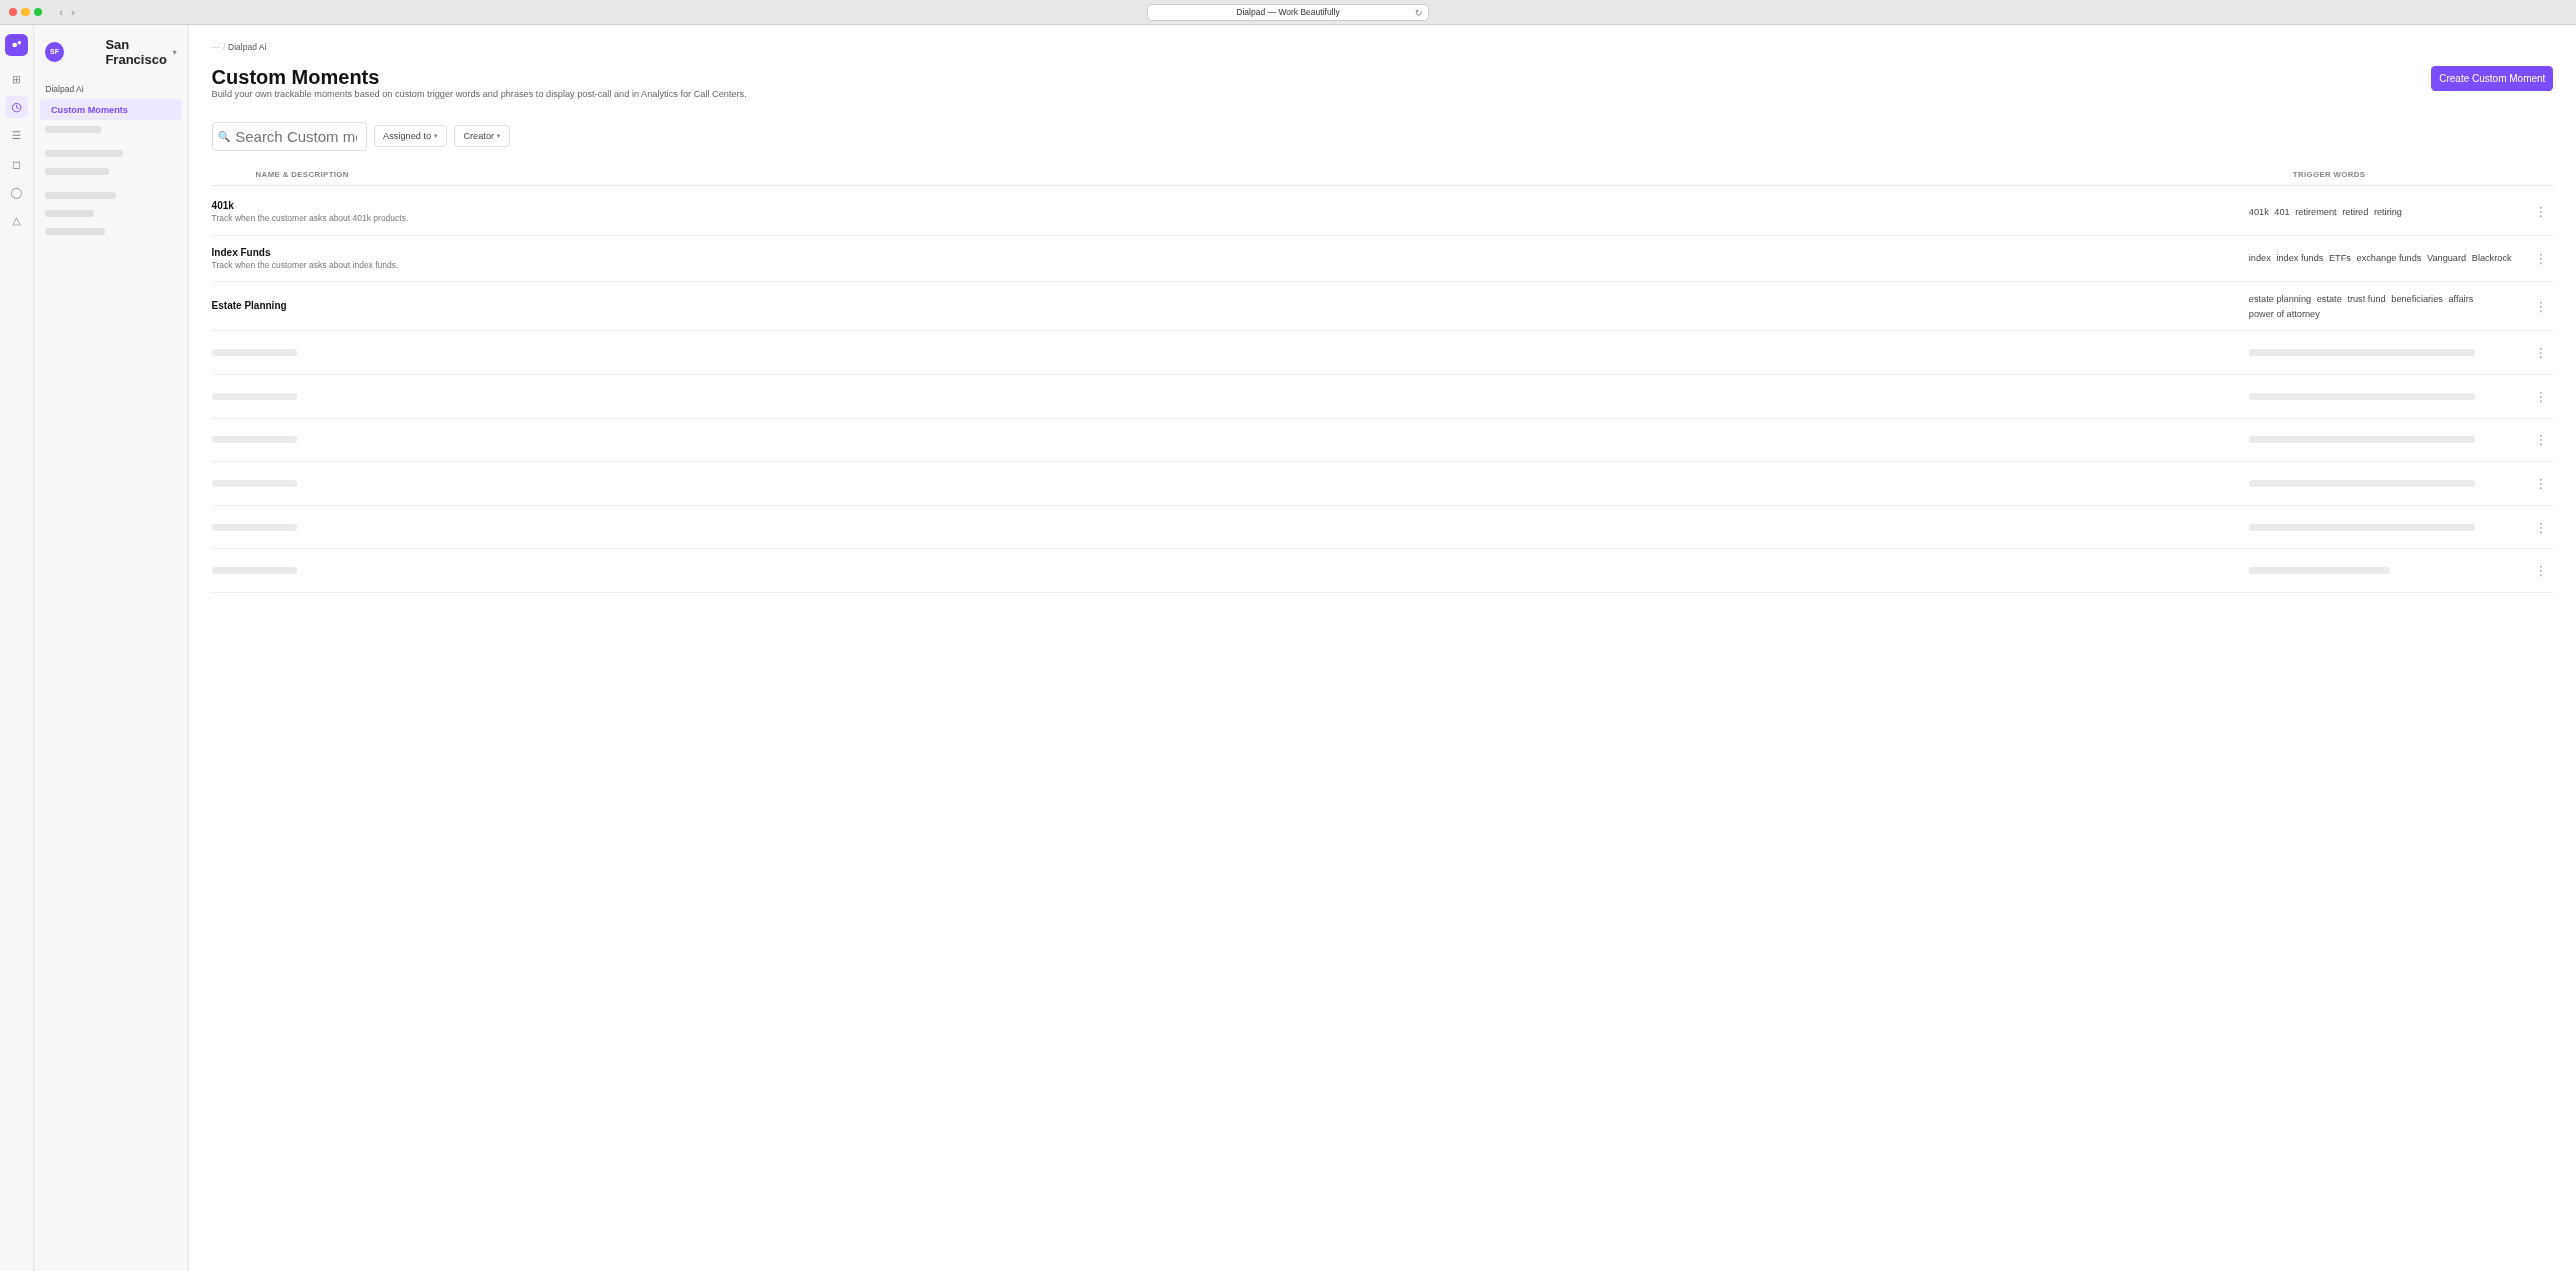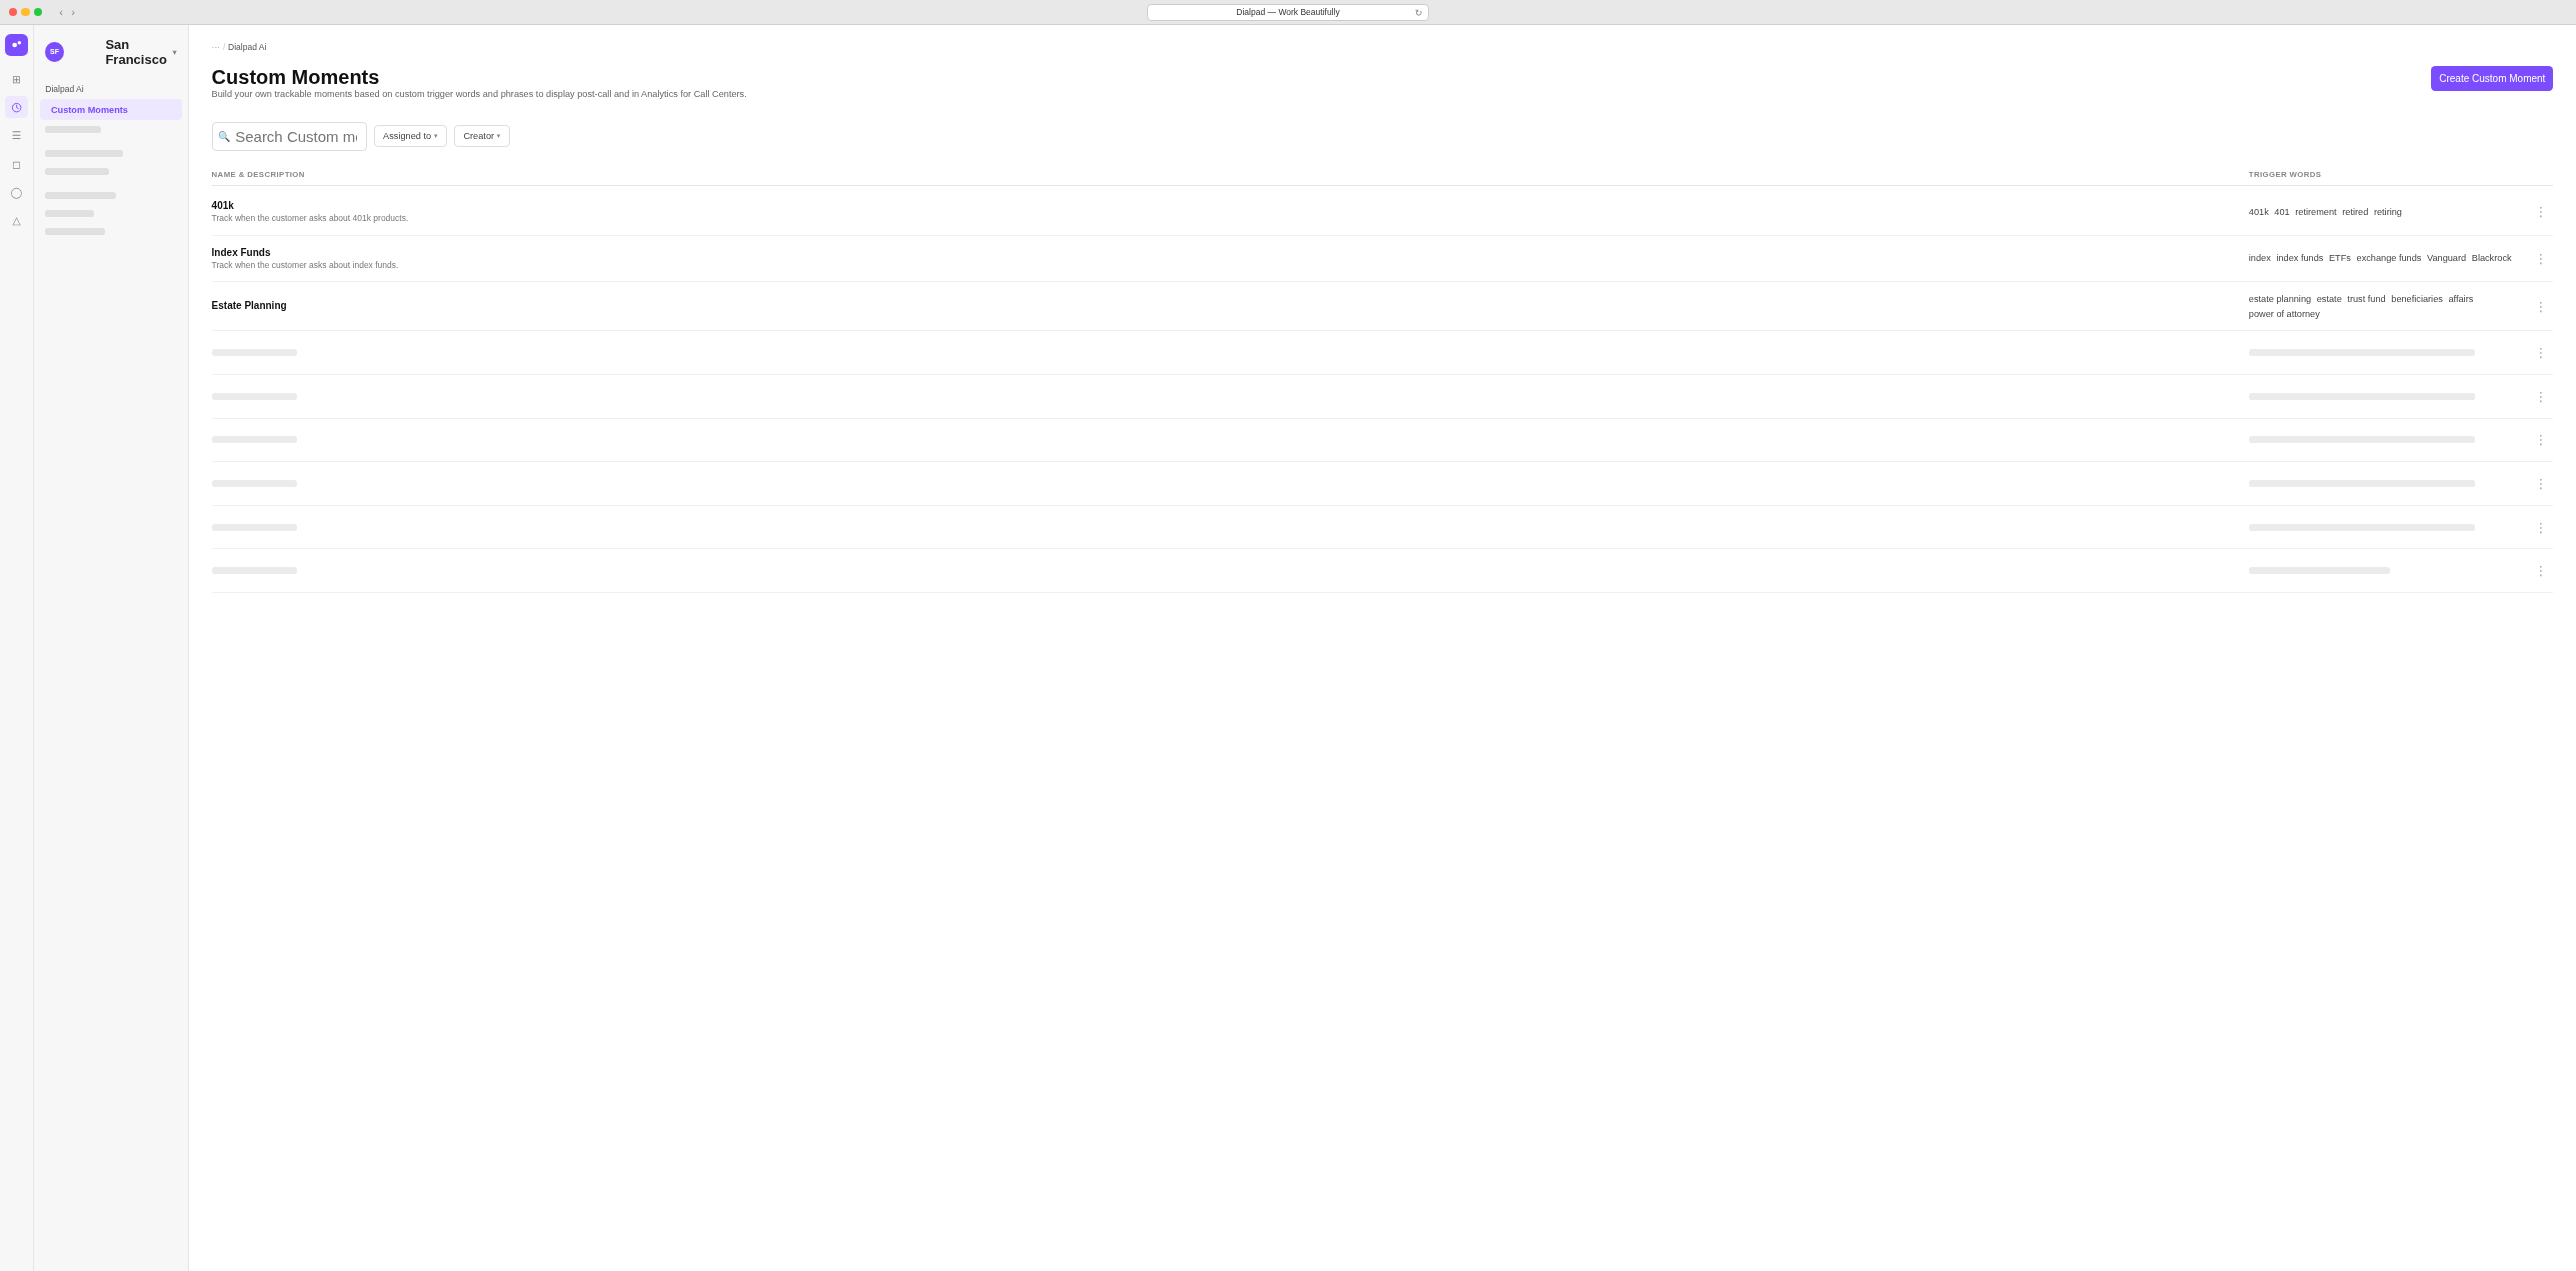--- a/index.html
+++ b/index.html
@@ -289,20 +289,21 @@
       padding: 5.6px 0;
       border-bottom: 0.7px solid #e5e5e5;
       margin-bottom: 2.8px;
     }
     .col-header {
       font-size: 7.8px;
       font-weight: 700;
       color: #888;
       letter-spacing: 0.05em;
       text-transform: uppercase;
+      margin-left: 44px;
     }
 
     .table-row {
       display: grid;
       grid-template-columns: 1fr 282px 22.6px;
       padding: 11.3px 0;
       border-bottom: 0.7px solid #f0f0f0;
       align-items: center;
     }
     .row-name {

